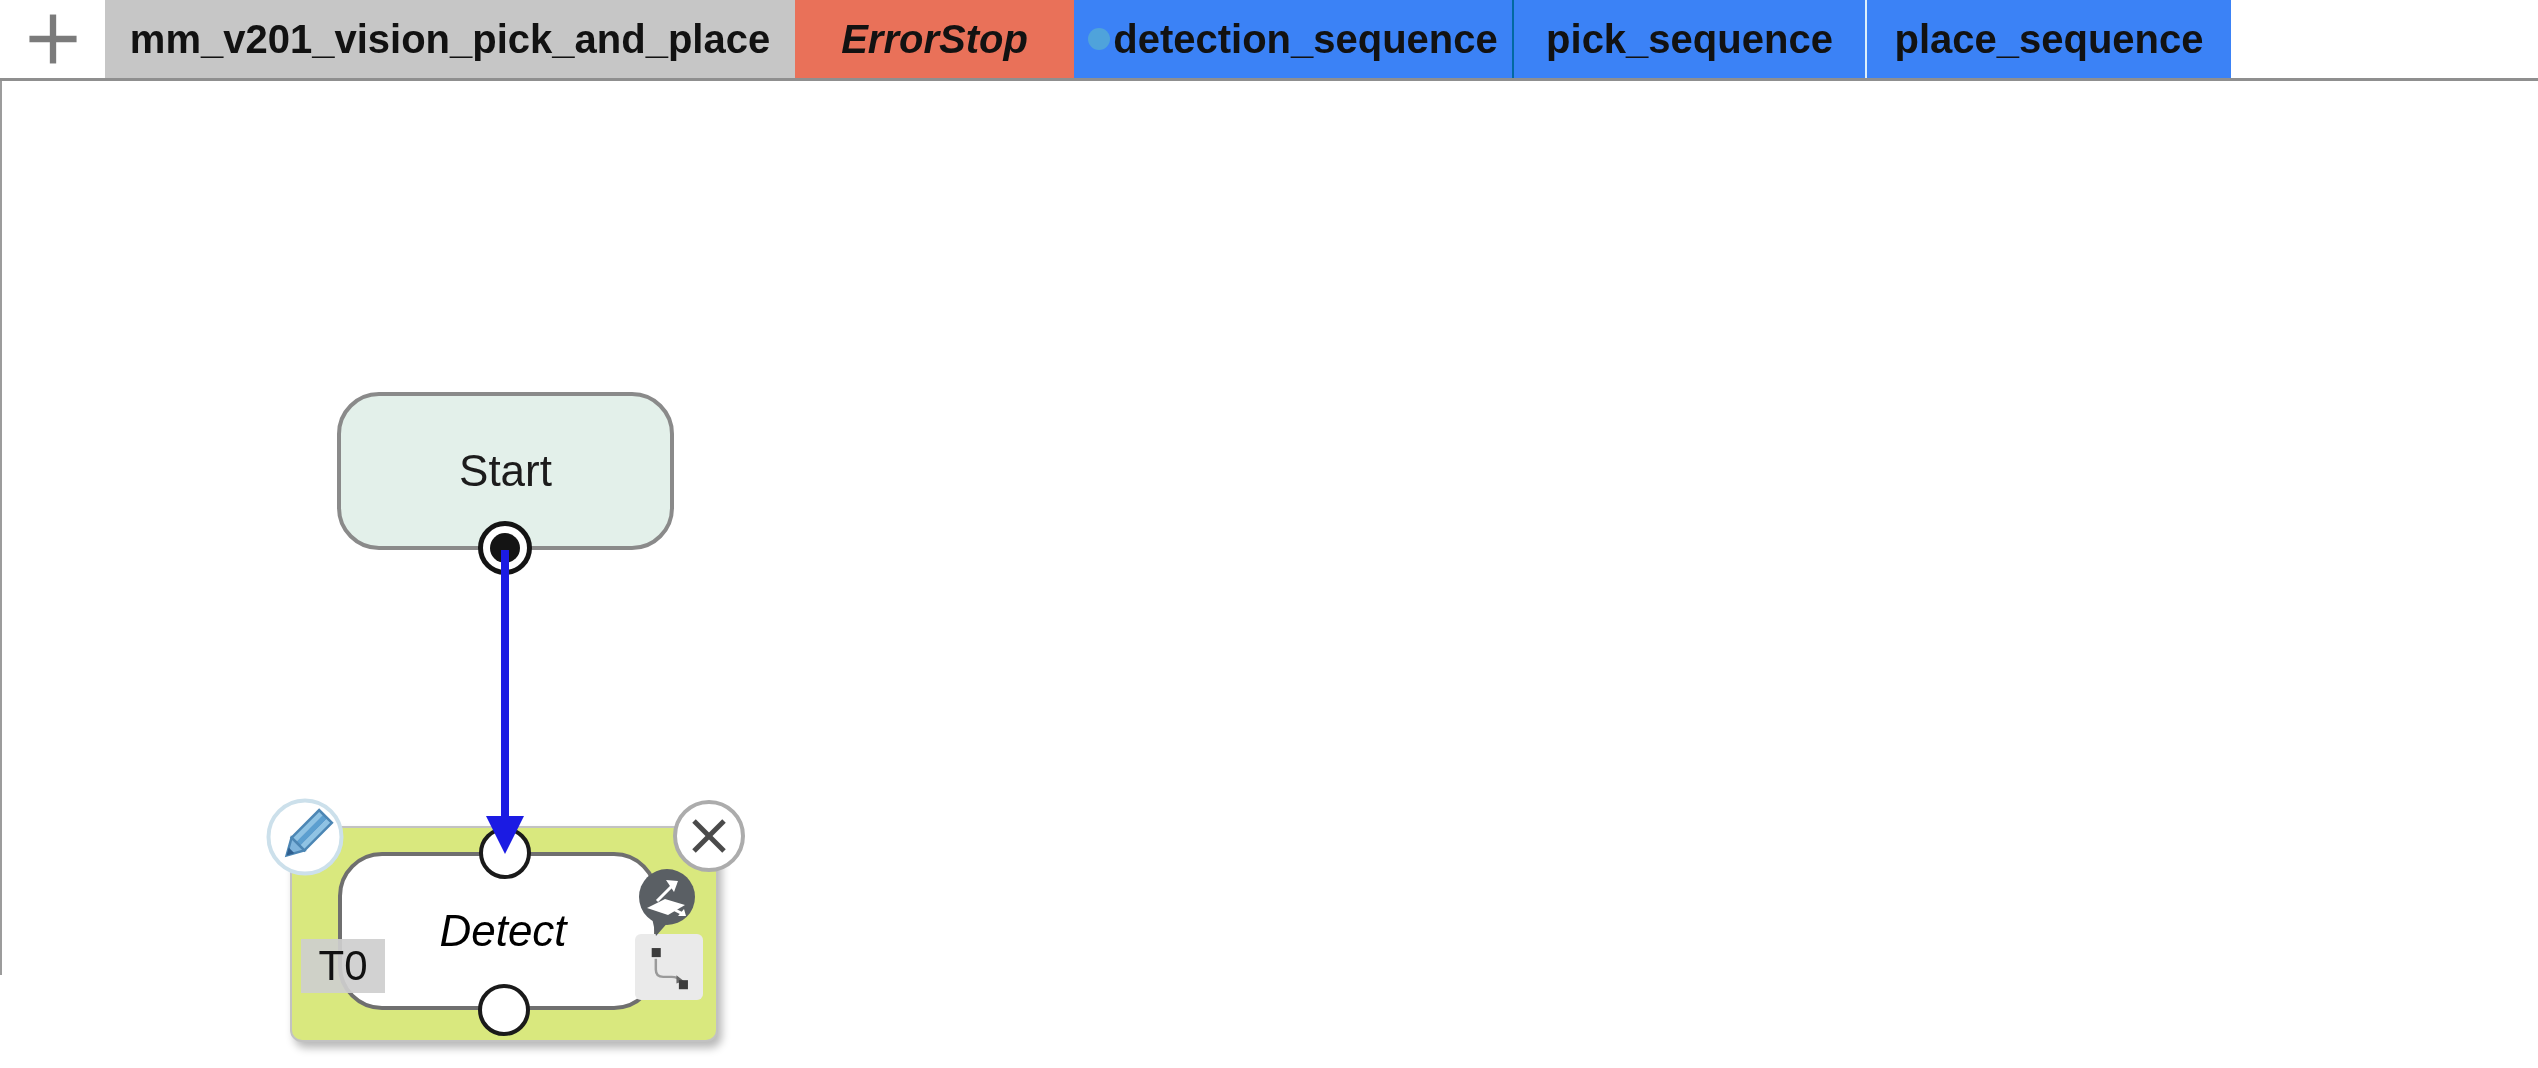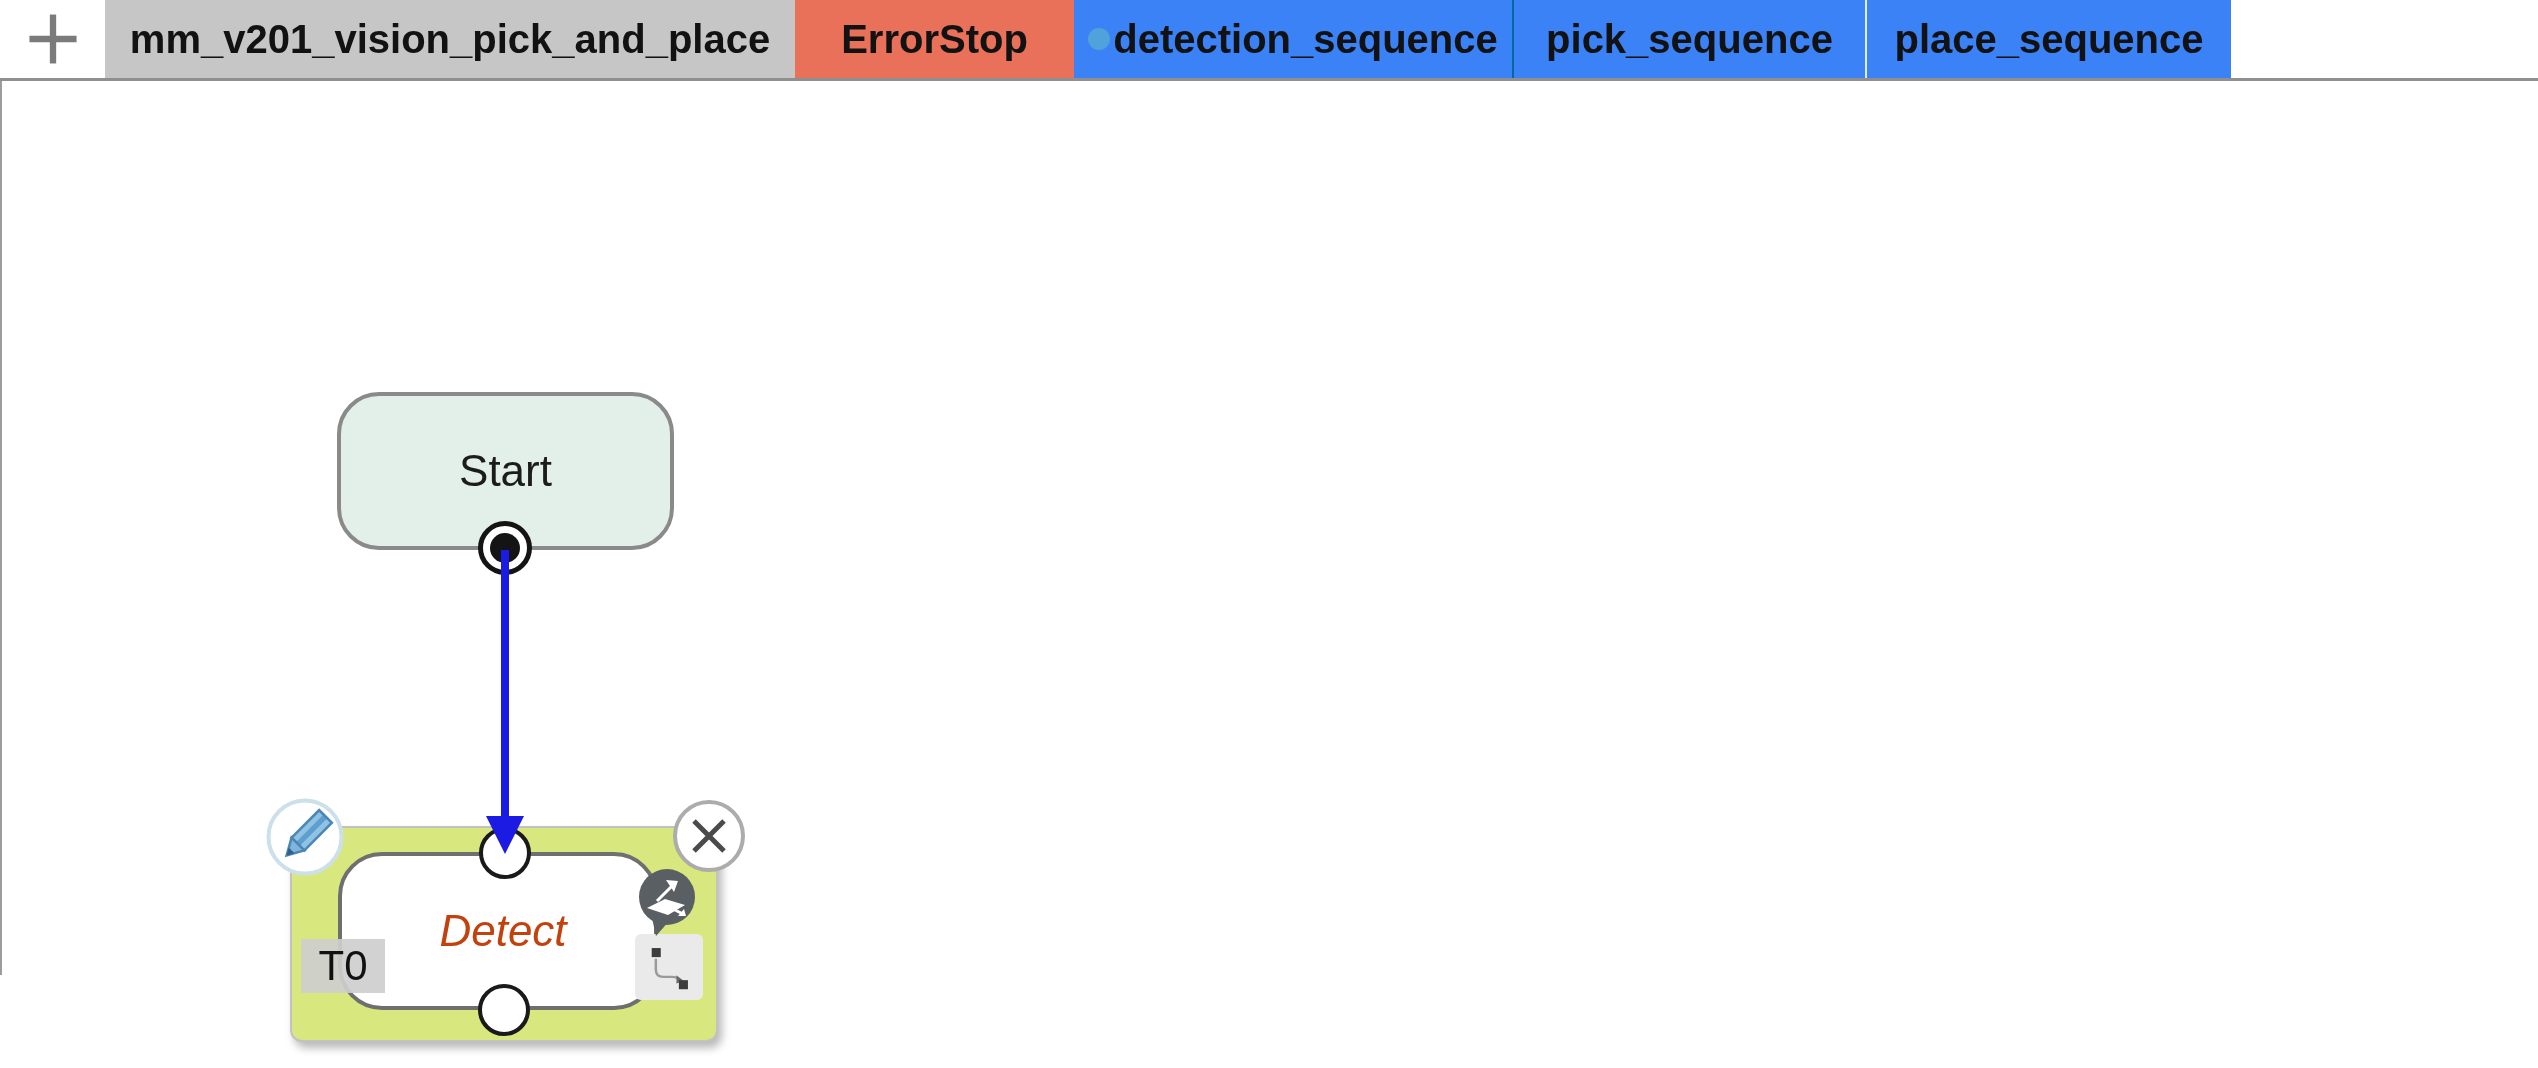--- a/index.html
+++ b/index.html
@@ -14,21 +14,21 @@
     border-bottom:3px solid #8f8f8f;
   }
   .tab{
     display:flex;align-items:center;justify-content:center;
     font-size:40px;font-weight:bold;color:#121212;
     white-space:nowrap;overflow:hidden;cursor:pointer;
   }
   .tab-plus{width:105px;background:#ffffff;display:flex;align-items:center;justify-content:center;cursor:pointer;}
   .tab-active{width:690px;background:#C6C6C6;}
   .tab-closestop{width:288px;background:#F29B7D;}
-  .tab-errorstop{width:279px;background:#E97159;}
+  .tab-errorstop{width:279px;background:#E97159;font-style:italic;}
   .tab-blue{background:#3b82f6;}
   .tab-detection{width:438px;}
   .tab-pick{width:351px;border-left:2px solid #0369a1;}
   .tab-place{width:364px;border-left:2px solid #ddeffb;}
   .tab-filler{flex:1;background:#ffffff;}
   .run-dot{
     width:22px;height:22px;border-radius:50%;background:#4FA3DB;
     margin-right:3px;flex:0 0 auto;
   }
   
@@ -61,21 +61,21 @@
     left:288px;top:745px;width:428px;height:216px;
     background:#D9E87E;border:2px solid #C2C2C2;border-radius:12px;
     box-sizing:border-box;box-shadow:4px 6px 8px rgba(0,0,0,0.28);z-index:5;
   }
   .detect-node{
     left:336px;top:771px;width:320px;height:158px;
     background:#ffffff;border:4px solid #6F6F6F;border-radius:44px;
     box-sizing:border-box;display:flex;align-items:center;justify-content:center;
     z-index:10;cursor:pointer;
   }
-  .detect-node .node-label{font-size:44px;font-style:italic;color:#c2410c;padding-left:10px;}
+  .detect-node .node-label{font-size:44px;font-style:italic;color:#000000;padding-left:10px;}
   .task-badge{
     left:299px;top:858px;width:84px;height:54px;background:rgba(206,206,206,0.92);
     border-radius:0;display:flex;align-items:center;justify-content:center;
     font-size:42px;color:#111;z-index:22;
   }
   .icon-btn{z-index:25;cursor:pointer;line-height:0;}
   .edit-btn{left:263px;top:716px;}
   .close-btn{left:669px;top:717px;z-index:26;}
   .vision-badge{left:636px;top:787px;z-index:24;}
   .traj-btn{

